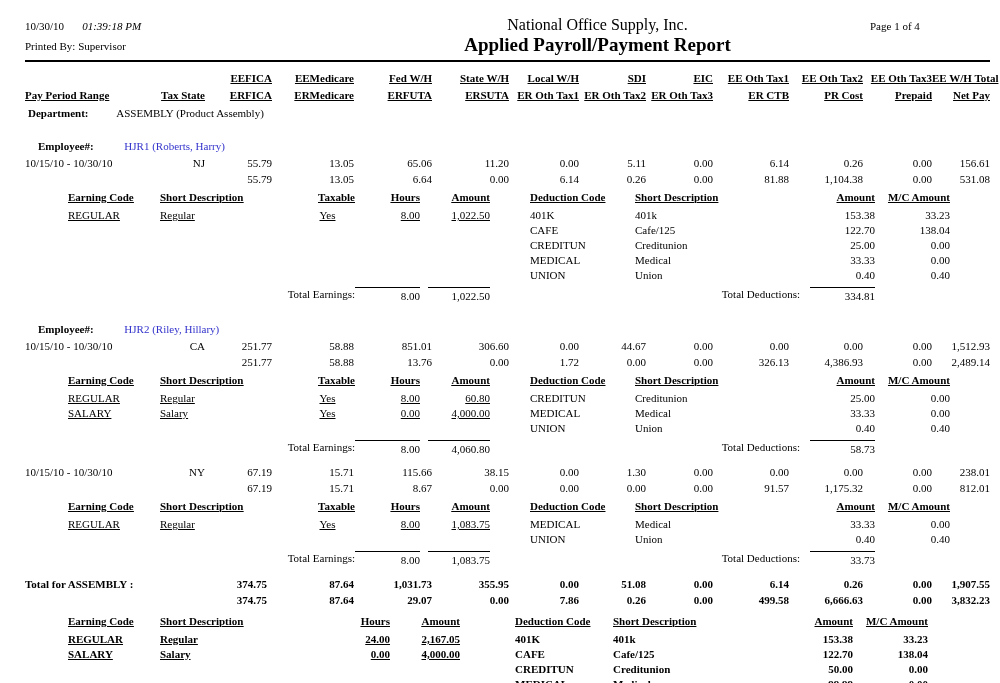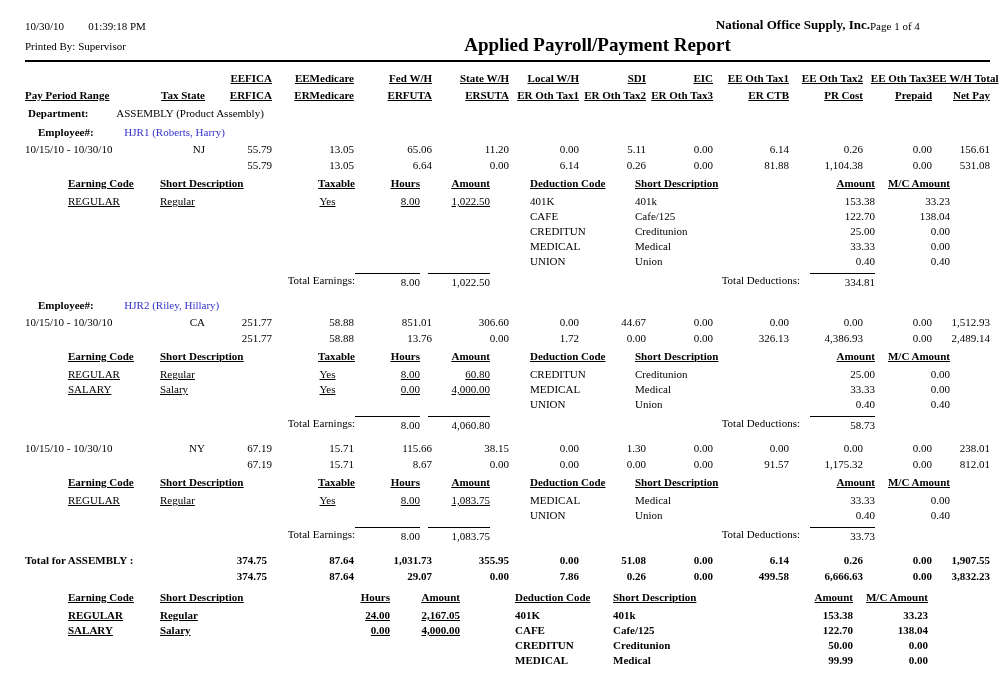--- a/index.html
+++ b/index.html
@@ -8,44 +8,44 @@
     font-family:"Liberation Serif", serif;
     font-size:11px; color:#000;
   }
   .report { padding:16px 10px 0 25px; }
   .b { font-weight:bold; }
   .u { text-decoration:underline; }
 
   
   .hdr { display:flex; }
   .hdr-left { width:300px; line-height:20px; }
-  .hdr-left .time { margin-left:24px; }
+  .hdr-left .time { margin-left:18px;font-style:italic; }
   .hdr-center { flex:1; text-align:center; }
-  .company { font-weight:bold; font-size:13px; line-height:18px;text-align:right; }
+  .company { font-weight:normal; font-size:16px; line-height:18px; }
   .title { font-weight:bold; font-size:19px; line-height:22px; }
   .hdr-right { width:120px; text-align:left; padding-top:4px; }
   .rule { border-top:2px solid #000; margin-top:4px; margin-bottom:8px; width:965px; }
 
   
   .mrow {
     display:grid;
     grid-template-columns:125px 60px 62px 82px 78px 77px 70px 67px 67px 76px 74px 69px 58px;
     width:965px; line-height:16px;
   }
   .mrow > span { text-align:right; white-space:nowrap; }
   .mrow > span:nth-child(1) { text-align:left; }
   .mrow > span:nth-child(2) { text-align:right; padding-right:5px; }
   .mrow.mh { line-height:17px; }
   .mrow .sp2 { grid-column:1 / 3; }
 
   .dept-row { line-height:16px; margin-top:1px; }
   .dept-row .lab { font-weight:bold; padding-left:3px; }
   .dept-row .val { margin-left:25px; }
 
-  .emp-row { line-height:17px; padding-left:13px; margin-top:3px; }
+  .emp-row { line-height:17px; padding-left:13px; margin-top:17px; }
   .emp-row .lab { font-weight:bold; }
   .emp-row .val { margin-left:28px; }
 
   
   .subtables { display:flex; margin-top:3px; }
   .earn { width:427px; margin-left:43px;text-decoration:underline; }
   .ded  { margin-left:35px; }
   .egrid { display:grid; grid-template-columns:92px 140px 55px 65px 70px; line-height:15px; }
   .egrid > span:nth-child(3) { text-align:center; }
   .egrid > span:nth-child(4), .egrid > span:nth-child(5) { text-align:right; }

